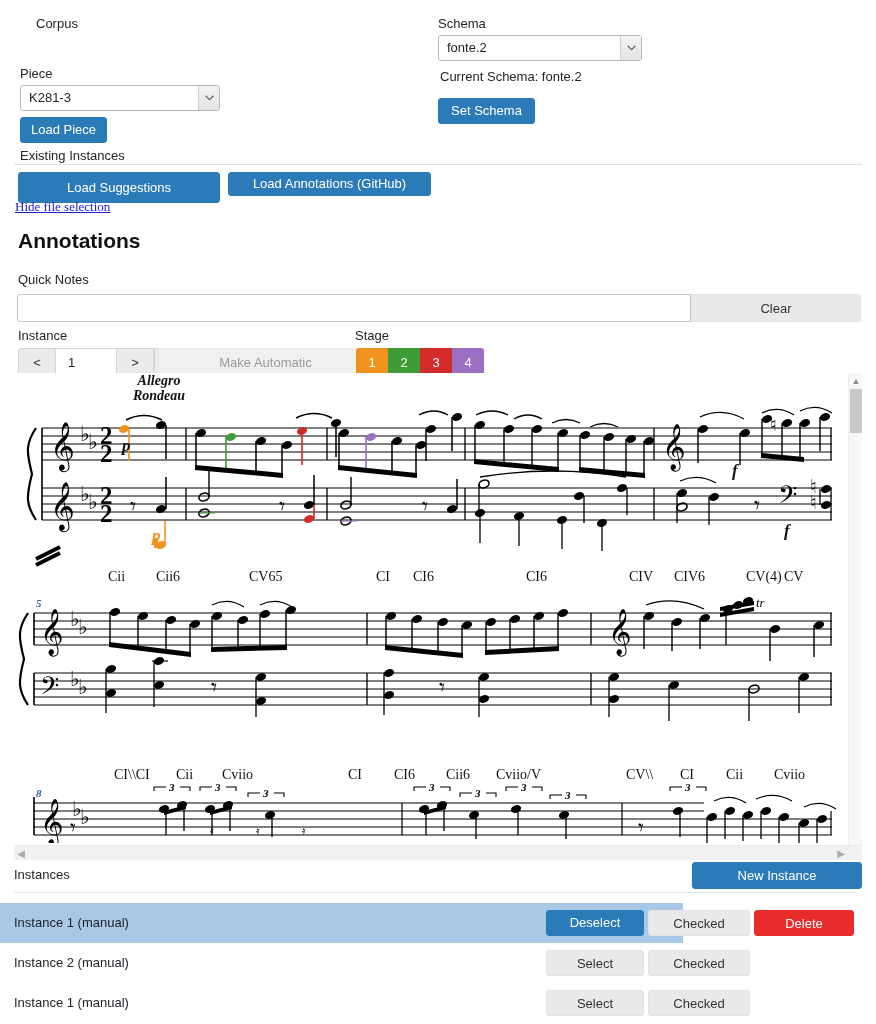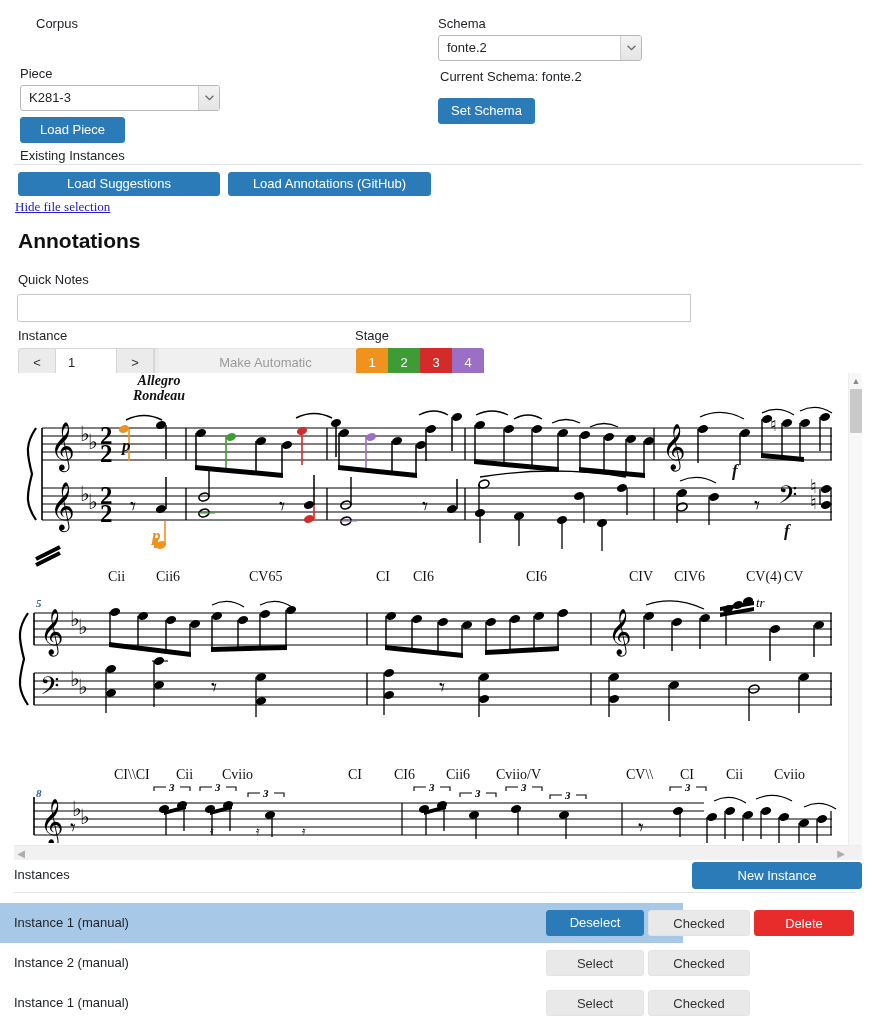--- a/index.html
+++ b/index.html
@@ -186,21 +186,21 @@
     <select class="sel">
       <option>K281-3</option>
     </select>
     <span class="arrowbox">
       <svg width="9" height="6" viewBox="0 0 9 6">
           <path d="M0.6 0.8 L4.5 4.6 L8.4 0.8" fill="none" stroke="#666" stroke-width="1.3"></path>
         </svg>
     </span>
   </div>
 
-  <button class="btn-primary" style="position:absolute;left:20px;top:117px;width:105px;">Load Piece</button>
+  <button class="btn-primary" style="position:absolute;left:20px;top:117px;width:87px;">Load Piece</button>
 
   <div style="position:absolute;left:20px;top:147px;">
     <span class="label-sm">Existing Instances</span>
   </div>
 
   <div style="position:absolute;left:438px;top:15px;">
     <span class="label-sm">Schema</span>
   </div>
   <div class="selwrap" style="position:absolute;left:438px;top:35px;">
     <select class="sel" style="width:204px;">
@@ -212,32 +212,33 @@
         </svg>
     </span>
   </div>
   <div style="position:absolute;left:440px;top:68px;">
     <span class="label-sm">Current Schema: fonte.2</span>
   </div>
   <button class="btn-primary" style="position:absolute;left:438px;top:98px;width:97px;">Set Schema</button>
 
   <div class="hr" style="position:absolute;left:14px;top:164px;width:848px;"></div>
 
-  <button class="btn-primary" style="position:absolute;left:18px;top:172px;width:202px;height:24px;line-height:22px;">Load Suggestions</button>
+  <button class="btn-primary" style="position:absolute;left:18px;top:172px;width:202px;height:31px;line-height:22px;">Load Suggestions</button>
   <button class="btn-primary" style="position:absolute;left:228px;top:172px;width:203px;height:24px;line-height:22px;">Load Annotations (GitHub)</button>
 
   <a class="link" href="#" style="position:absolute;left:15px;top:199px;">Hide file selection</a>
 
   <h2 class="title" style="position:absolute;left:18px;top:229px;">Annotations</h2>
 
   <div style="position:absolute;left:18px;top:271px;">
     <span class="label-sm">Quick Notes</span>
   </div>
 
   <input class="txtinput" style="position: absolute; left: 17px; top: 294px; width: 674px;" value="" placeholder="">
+  <button class="btn-light" style="position:absolute;left:691px;top:294px;width:170px;height:28px;line-height:26px;border-radius:0 3px 3px 0;">Clear</button>
 
   <div style="position:absolute;left:18px;top:327px;">
     <span class="label-sm">Instance</span>
   </div>
   <div style="position:absolute;left:355px;top:327px;">
     <span class="label-sm">Stage</span>
   </div>
 
   <div style="position:absolute;left:18px;top:348px;display:flex;">
     <div class="step-btn" style="border-radius:3px 0 0 3px;">&lt;</div>

